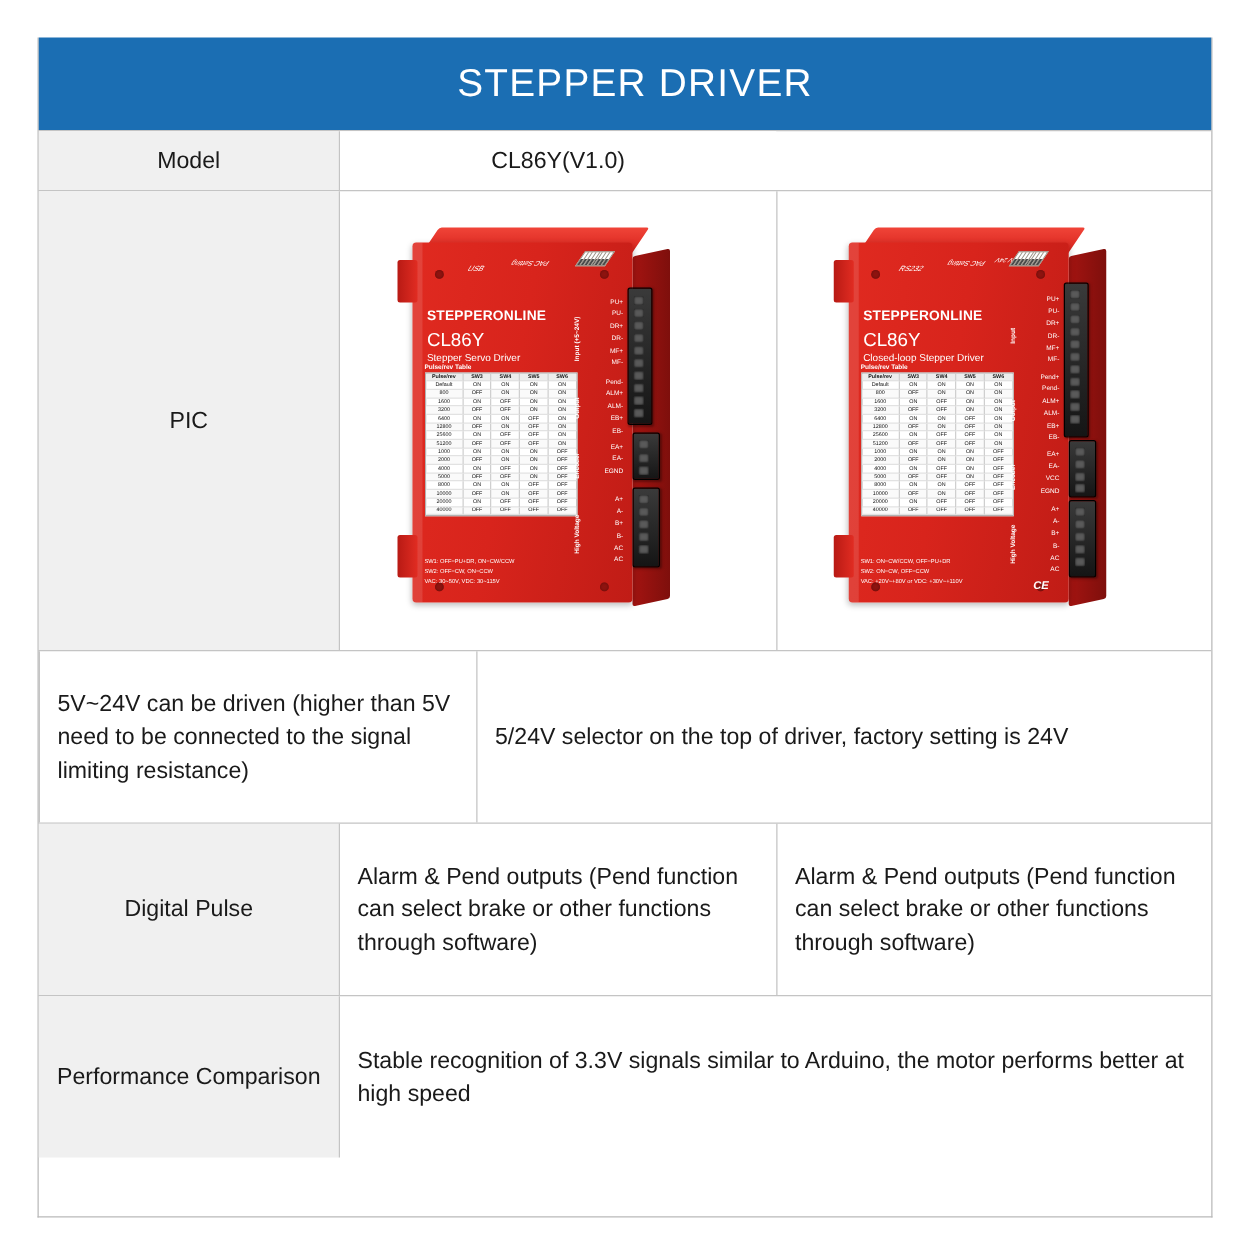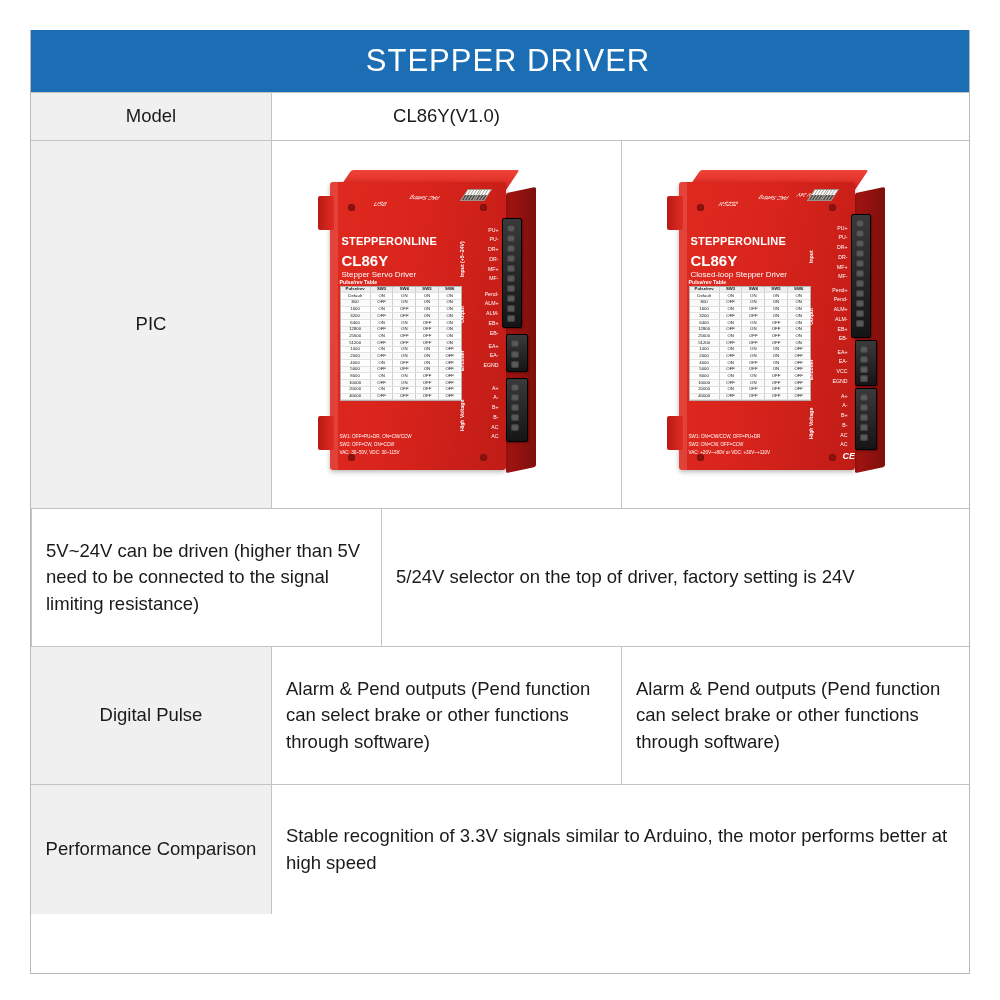--- a/index.html
+++ b/index.html
@@ -26,21 +26,21 @@
     width: 940px;
     height: 944px;
     border: 1px solid #b9b9b9;
     border-top: none;
     box-sizing: border-box;
     display: flex;
     flex-direction: column;
     background: #ffffff;
   }
   .banner {
-    height: 62px;
+    height: 74px;
     background: #1b6eb3;
     color: #ffffff;
     display: flex;
     align-items: center;
     justify-content: center;
     font-size: 31px;
     letter-spacing: 1px;
     flex: 0 0 auto;
     padding-left: 16px;
   }
@@ -172,21 +172,21 @@
     font-size: 11px;
     font-weight: bold;
     color: #ffffff;
     letter-spacing: 0.2px;
   }
   .model-big {
     position: absolute;
     left: 12px;
     top: 68px;
     font-size: 15px;
-    font-weight: bold;
+    font-weight: normal;
     color: #ffffff;
   }
   .model-sub {
     position: absolute;
     left: 12px;
     top: 87px;
     font-size: 8px;
     color: #ffffff;
   }
   .usb-label {
@@ -279,21 +279,20 @@
     font-size: 4.6px;
     color: #ffffff;
     line-height: 1.35;
   }
   .ce {
     position: absolute;
     font-size: 9px;
     font-weight: bold;
     font-style: italic;
     color: #ffffff;
-    margin-left: 16px;
   }
 
   
   .pinlabels {
     position: absolute;
     font-size: 5.2px;
     color: #ffffff;
     line-height: 1.0;
     text-align: right;
     width: 26px;

